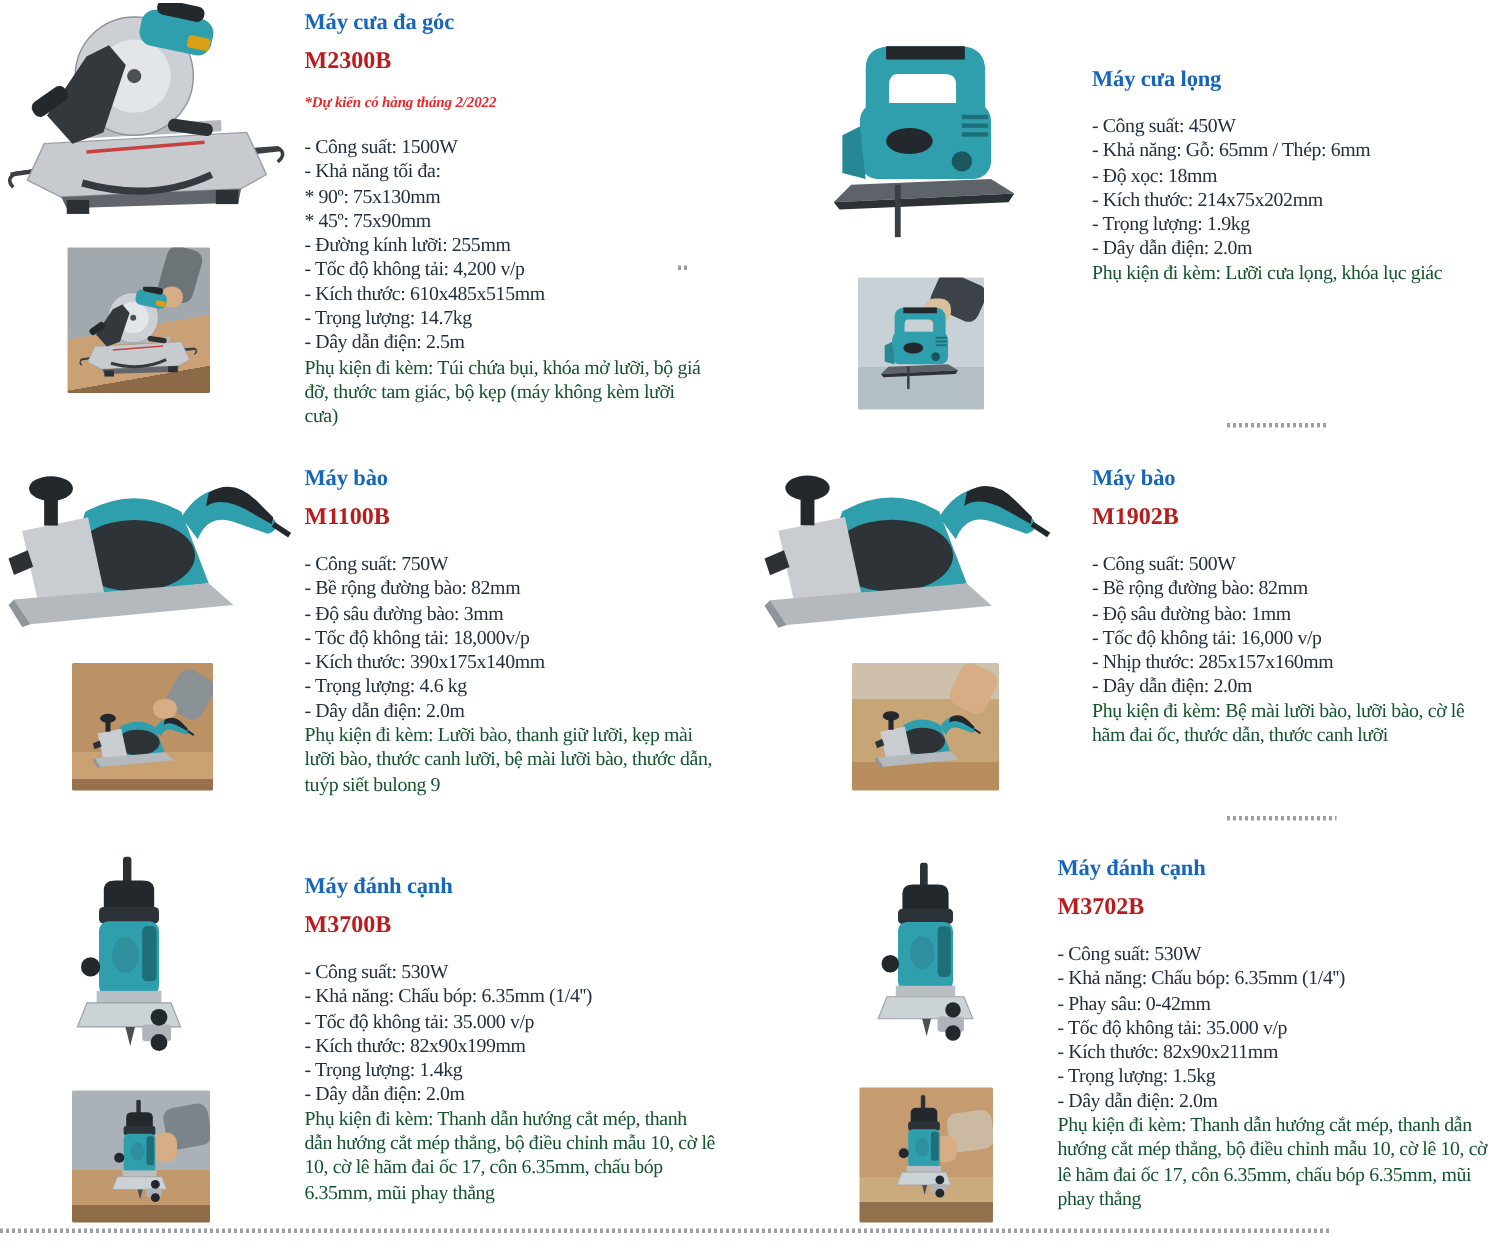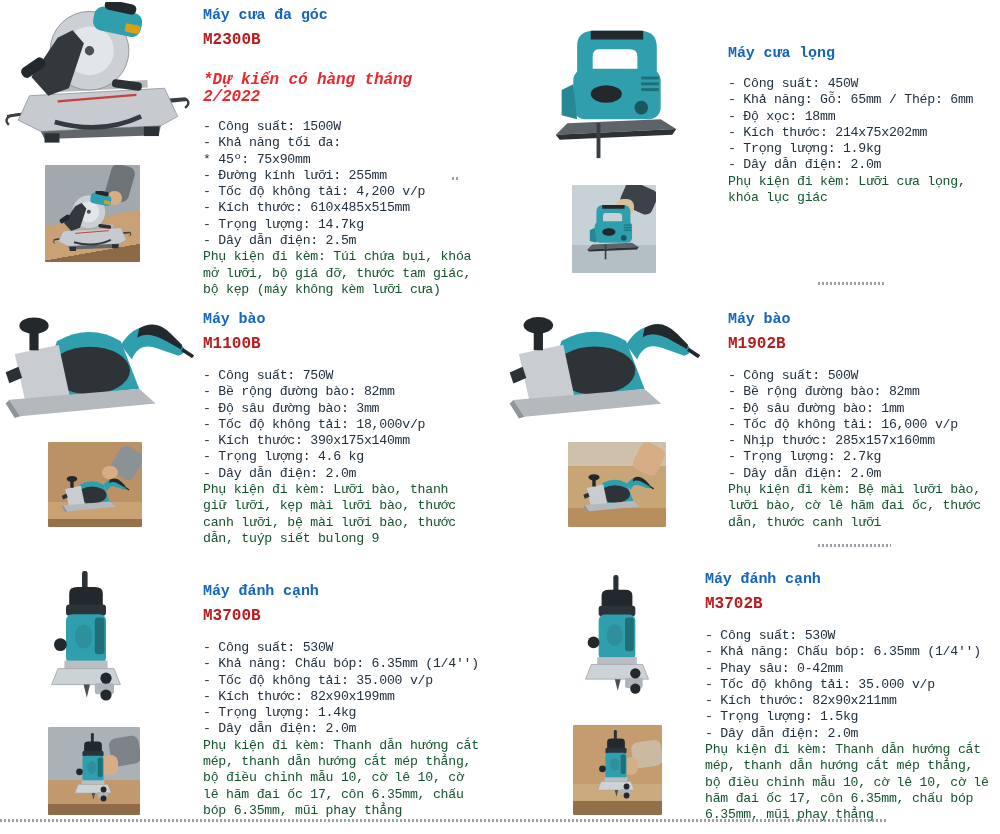--- a/index.html
+++ b/index.html
@@ -1,22 +1,22 @@
 <!DOCTYPE html>
 <html><head>
 <meta charset="utf-8">
 <style>
   html,body{margin:0;padding:0;background:#ffffff;}
   .page{position:relative;width:1000px;height:834px;background:#ffffff;overflow:hidden;
-        font-family:Liberation Mono, monospace;}
+        font-family:Liberation Serif, serif;}
   
   .tblock{position:absolute;}
   .cat{color:#1565bd;font-weight:bold;font-size:15px;line-height:19px;letter-spacing:-0.1px;}
   .model{color:#b91c1c;font-weight:bold;font-size:16px;line-height:21px;margin-top:5px;}
-  .note{color:#e8282d;font-weight:bold;font-style:italic;font-size:16px;line-height:17px;margin-top:21px;letter-spacing:-0.1px;}
+  .note{color:#e8282d;font-weight:bold;font-style:italic;font-size:10px;line-height:17px;margin-top:9px;letter-spacing:-0.1px;}
   .note:empty{display:none;}
   ul.specs{list-style:none;margin:13px 0 0 0;padding:0;}
   ul.specs li{font-size:13.2px;line-height:16.3px;color:#22303e;letter-spacing:-0.25px;}
   .acc{font-size:13.2px;line-height:16.3px;color:#14532d;letter-spacing:-0.25px;margin:0;}
   .t0{left:203px;top:6px;width:270px;}
   .t1{left:728px;top:44px;width:264px;}
   .t2{left:203px;top:310px;width:272px;}
   .t3{left:728px;top:310px;width:268px;}
   .t4{left:203px;top:582px;width:276px;}
   .t5{left:705px;top:570px;width:290px;}
@@ -135,20 +135,21 @@
           <use href="#sym-mitersaw"></use>
         </svg>
     </div>
     <div class="tblock t0">
       <div class="cat">Máy cưa đa góc</div>
       <div class="model">M2300B</div>
       <div class="note">*Dự kiến có hàng tháng 2/2022</div>
       <ul class="specs">
           <li>- Công suất: 1500W</li>
           <li>- Khả năng tối đa:</li>
+          <li>* 90º: 75x130mm</li>
           <li>* 45º: 75x90mm</li>
           <li>- Đường kính lưỡi: 255mm</li>
           <li>- Tốc độ không tải: 4,200 v/p</li>
           <li>- Kích thước: 610x485x515mm</li>
           <li>- Trọng lượng: 14.7kg</li>
           <li>- Dây dẫn điện: 2.5m</li>
         </ul>
       <p class="acc">Phụ kiện đi kèm: Túi chứa bụi, khóa mở lưỡi, bộ giá đỡ, thước tam giác, bộ kẹp (máy không kèm lưỡi cưa)</p>
     </div>
   </section>
@@ -220,21 +221,20 @@
     <div class="tblock t3">
       <div class="cat">Máy bào</div>
       <div class="model">M1902B</div>
 
       <ul class="specs">
           <li>- Công suất: 500W</li>
           <li>- Bề rộng đường bào: 82mm</li>
           <li>- Độ sâu đường bào: 1mm</li>
           <li>- Tốc độ không tải: 16,000 v/p</li>
           <li>- Nhịp thước: 285x157x160mm</li>
-          <li>- Trọng lượng: 2.7kg</li>
           <li>- Dây dẫn điện: 2.0m</li>
         </ul>
       <p class="acc">Phụ kiện đi kèm: Bệ mài lưỡi bào, lưỡi bào, cờ lê hãm đai ốc, thước dẫn, thước canh lưỡi</p>
     </div>
   </section>
 
   <section>
     <svg class="main-img mi4" viewBox="0 0 90 180">
         <use href="#sym-trimmer"></use>
       </svg>

